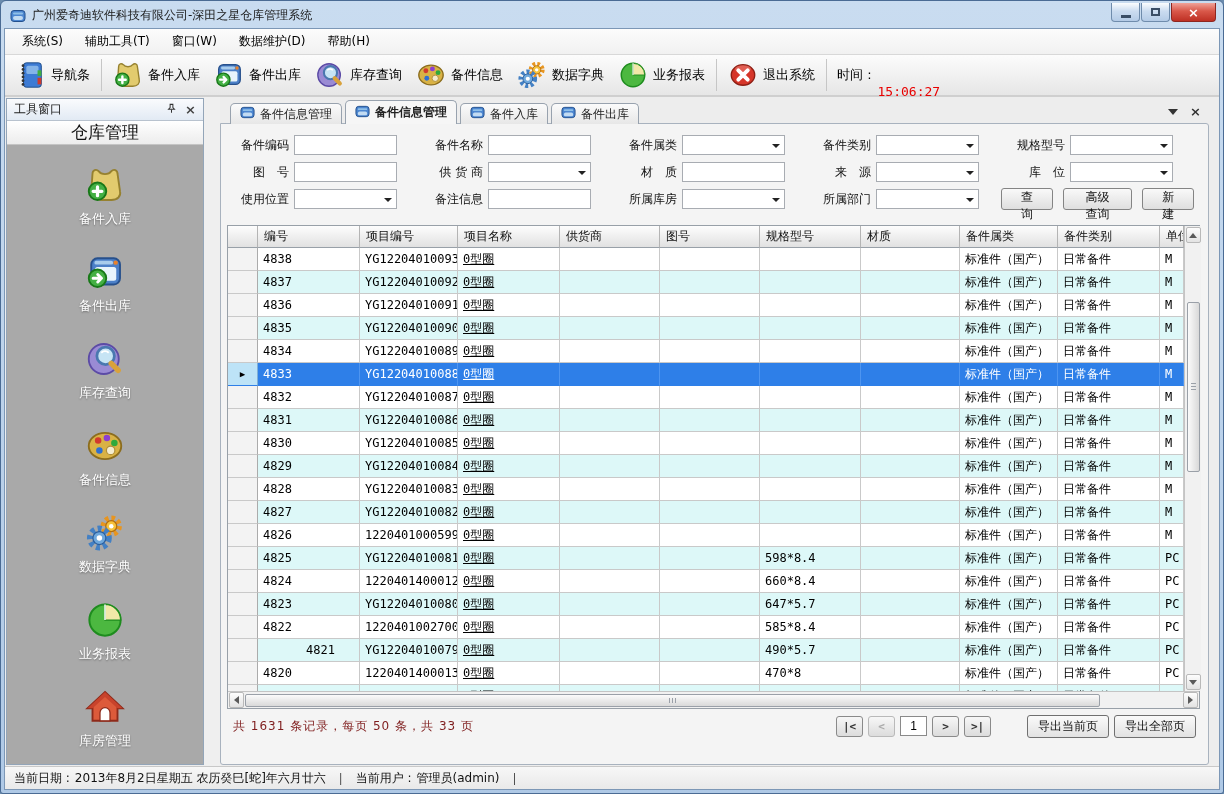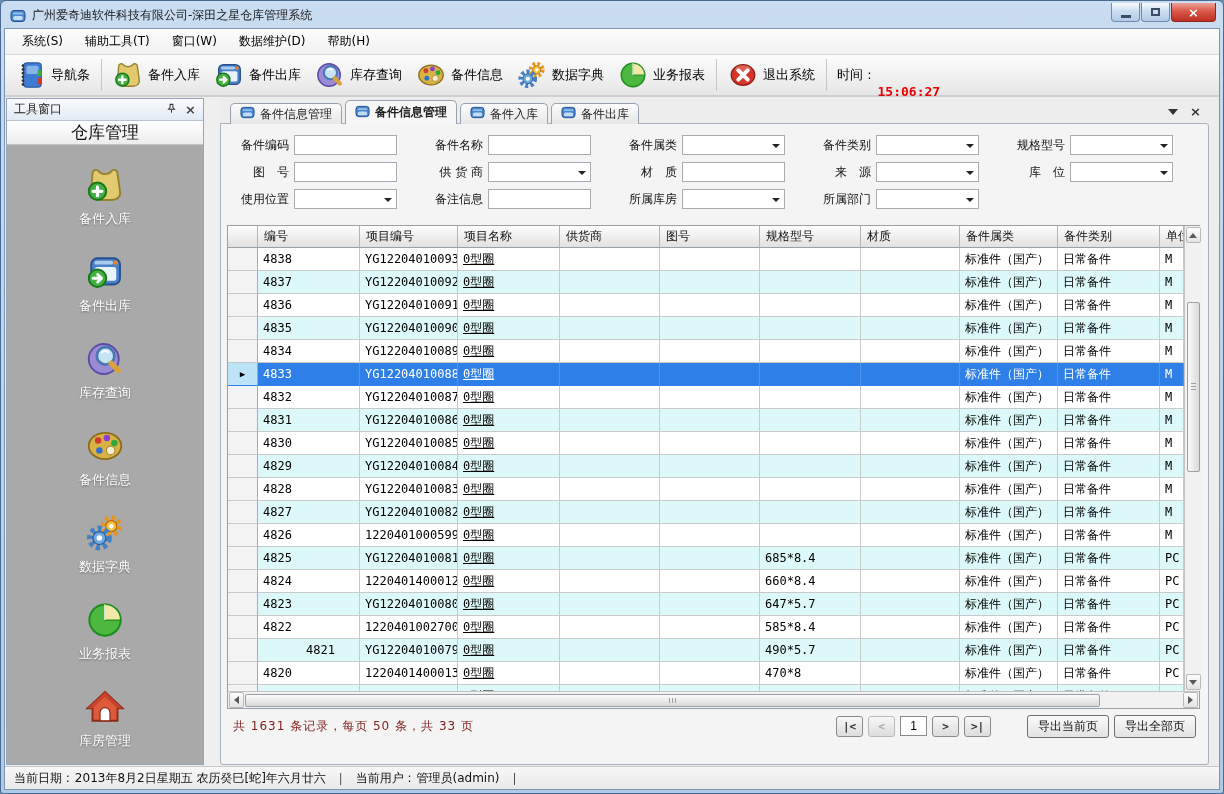--- a/index.html
+++ b/index.html
@@ -17,21 +17,21 @@
   .wbtn .maxbox{width:9px;height:8px;border:2px solid #3A4E66;}
   
   .shell{flex:1; display:flex; flex-direction:column; background:#F0F0F0; border:1px solid #7C97B6; min-height:0;}
   .menubar{height:26px; flex:none; background:linear-gradient(#FCFCFC,#F1F1F1); border-bottom:1px solid #D8D8D8; display:flex; align-items:center; padding-left:6px; font-size:12px;}
   .menu-item{padding:3px 11px; cursor:default;}
   .toolbar{height:42px; flex:none; background:linear-gradient(#FCFCFC,#E6E6E6); border-bottom:2px solid #CFCFCF; display:flex; align-items:center; padding:0 4px;}
   .tb-item{display:flex; align-items:center; gap:5px; padding:3px 7px; font-size:13px; border-radius:3px;}
   .tb-item svg{width:30px;height:30px;}
   .tb-sep{width:1px; height:32px; background:#C6C6C6; margin:0 4px; flex:none;}
   .tb-time{display:flex;align-items:center;gap:6px;font-size:13px;padding-left:6px;}
-  .tb-time .tval{color:#E80000;font-weight:bold;font-family:"DejaVu Sans Mono",monospace;margin-top:32px;}
+  .tb-time .tval{color:#E80000;font-weight:normal;font-family:"DejaVu Sans Mono",monospace;margin-top:32px;}
   
   .main{flex:1; display:flex; min-height:0; background:#EDEDED;}
   .sidebar{width:198px; flex:none; display:flex; flex-direction:column; border:1px solid #93A5B8; background:#A9A9A9; margin:1px 0 1px 1px;}
   .sb-header{height:22px; flex:none; background:linear-gradient(#FAFBFD,#E2EAF4); border-bottom:1px solid #B8C2CE; display:flex; align-items:center; padding:0 7px; font-size:12px; color:#222;}
   .sb-hicons{margin-left:auto; display:flex; gap:8px; align-items:center; color:#444;}
   .sb-group{height:24px; flex:none; background:linear-gradient(#FFFFFF,#ECECEC); border-bottom:1px solid #C4C4C4; display:flex; align-items:center; justify-content:center; font-size:17px; color:#111;}
   .sb-body{flex:1; padding-top:20px; display:flex; flex-direction:column; align-items:center; gap:24px; overflow:hidden;}
   .sb-item{display:flex; flex-direction:column; align-items:center; gap:5px; color:#fff; font-size:13px; text-shadow:0 1px 2px rgba(0,0,0,.4); cursor:default;}
   .sb-item svg{width:40px;height:40px;}
   .splitter{width:16px; flex:none; background:#EFEFEF;}
@@ -426,20 +426,25 @@
                   <div class="f-field"><input style=""></div>
                 </div>
                 <div class="f-group">
                   <span class="f-label">所属库房</span>
                   <div class="f-field"><input style=""><span class="combo-arrow"></span></div>
                 </div>
                 <div class="f-group">
                   <span class="f-label">所属部门</span>
                   <div class="f-field"><input style=""><span class="combo-arrow"></span></div>
                 </div>
+                <div class="form-btns">
+                  <button class="btn">查询</button>
+                  <button class="btn">高级查询</button>
+                  <button class="btn">新建</button>
+                </div>
               </div>
             </div>
 
           <div class="gridwrap">
             <div class="grid-main">
               <div class="grid-left">
                 <div class="ghead" id="grid-head">
                     <div class="h-cell" style="width: 30px;"></div>
                     <div class="h-cell" style="width: 102px;">编号</div>
                     <div class="h-cell" style="width: 98px;">项目编号</div>
@@ -622,21 +627,21 @@
                       <div class="cell" style="width: 102px;">日常备件</div>
                       <div class="cell" style="width: 24px;">M</div>
                     </div>
                     <div class="grow alt">
                       <div class="cell selector" style="width: 30px;"></div>
                       <div class="cell" style="width: 102px;">4825</div>
                       <div class="cell" style="width: 98px;">YG12204010081</div>
                       <div class="cell link" style="width: 102px;">0型圈</div>
                       <div class="cell" style="width: 100px;"></div>
                       <div class="cell" style="width: 100px;"></div>
-                      <div class="cell" style="width: 101px;">685*8.4</div>
+                      <div class="cell" style="width: 101px;">598*8.4</div>
                       <div class="cell" style="width: 99px;"></div>
                       <div class="cell" style="width: 98px;">标准件（国产）</div>
                       <div class="cell" style="width: 102px;">日常备件</div>
                       <div class="cell" style="width: 24px;">PC</div>
                     </div>
                     <div class="grow">
                       <div class="cell selector" style="width: 30px;"></div>
                       <div class="cell" style="width: 102px;">4824</div>
                       <div class="cell" style="width: 98px;">1220401400012</div>
                       <div class="cell link" style="width: 102px;">0型圈</div>

